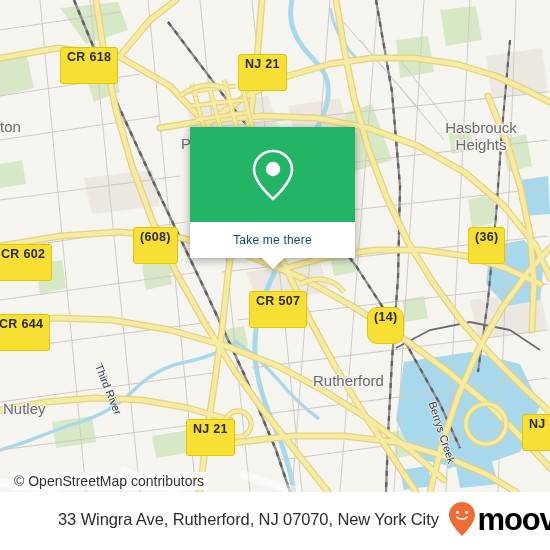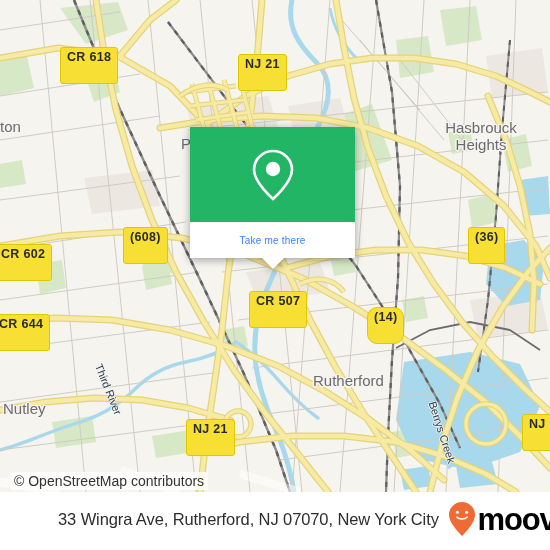--- a/index.html
+++ b/index.html
@@ -68,21 +68,21 @@
   }
   .popup-head{
     height:95px;background:#22b566;
     display:flex;align-items:center;justify-content:center;
   }
   .popup-foot{
     height:36px;background:#ffffff;
     display:flex;align-items:center;justify-content:center;
   }
   .popup-foot span{
-    font-size:10px;color:#3b82f6;letter-spacing:.2px;
+    font-size:12px;color:#0c4a6e;letter-spacing:.2px;
   }
   .popup-tail{
     position:absolute;left:72px;top:100%;
     width:0;height:0;
     border-left:11px solid transparent;
     border-right:11px solid transparent;
     border-top:11px solid #ffffff;
   }
 
   
@@ -271,21 +271,21 @@
     <div class="lbl place-lbl" style="left:181px;top:135px;">P</div>
     <div class="lbl place-lbl two-line" style="left:440px;top:119px;width:82px;">Hasbrouck<br>Heights</div>
     <div class="lbl place-lbl" style="left:297px;top:372px;margin-left:16px;">Rutherford</div>
     <div class="lbl place-lbl" style="left:3px;top:400px;">Nutley</div>
 
     <div class="lbl water-lbl" style="left:104px;top:362px;transform:rotate(68deg);transform-origin:0 0;">Third River</div>
     <div class="lbl water-lbl" style="left:438px;top:400px;transform:rotate(72deg);transform-origin:0 0;">Berrys Creek</div>
 
     <div class="shield" style="left:60px;top:47px;">CR 618</div>
     <div class="shield" style="left:238px;top:54px;">NJ 21</div>
-    <div class="shield" style="left:123px;top:227px;">(608)</div>
+    <div class="shield" style="left:133px;top:227px;">(608)</div>
     <div class="shield" style="left:-6px;top:244px;">CR 602</div>
     <div class="shield" style="left:468px;top:227px;">(36)</div>
     <div class="shield" style="left:249px;top:291px;">CR 507</div>
     <div class="shield" style="left:367px;top:307px;border-radius:10px;">(14)</div>
     <div class="shield" style="left:-8px;top:314px;">CR 644</div>
     <div class="shield" style="left:186px;top:419px;">NJ 21</div>
     <div class="shield" style="left:522px;top:414px;">NJ 1</div>
 
     <div class="attrib">© OpenStreetMap contributors</div>
   </div>

